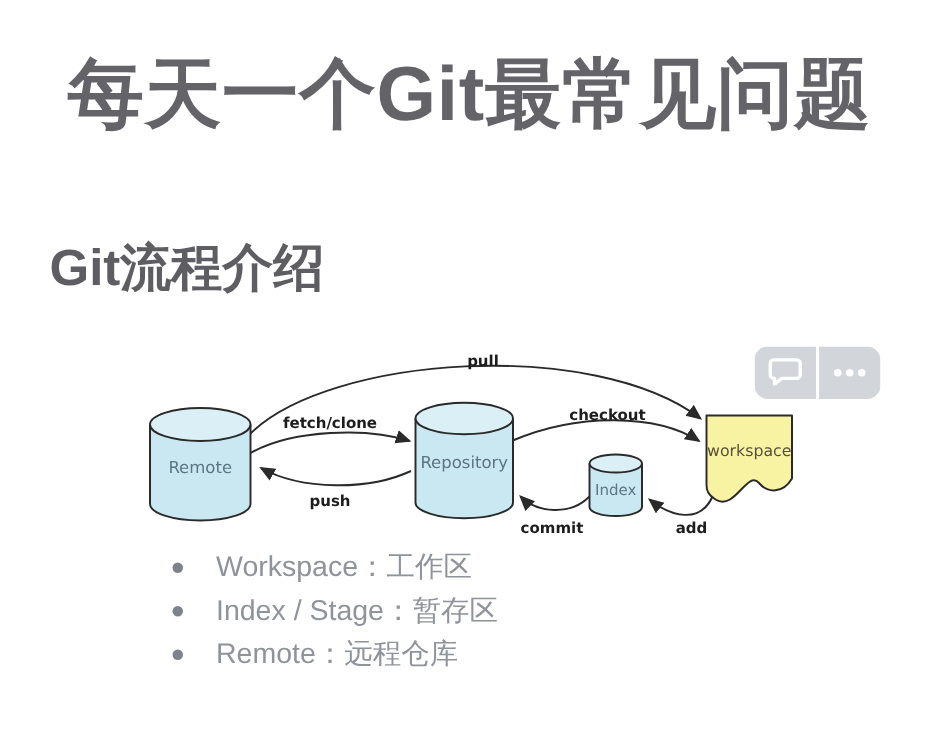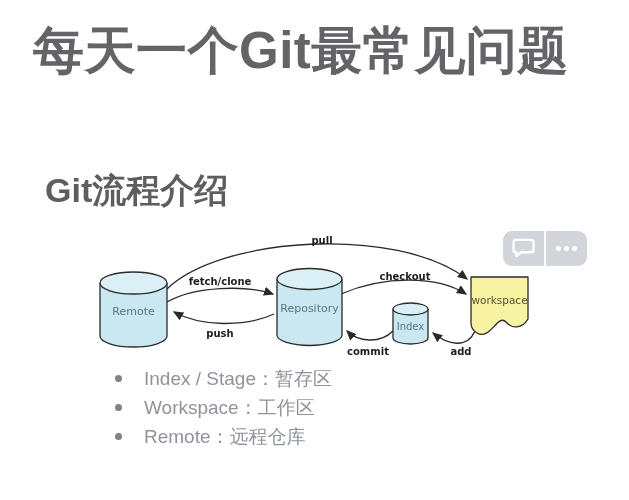--- a/index.html
+++ b/index.html
@@ -1,22 +1,22 @@
 <!DOCTYPE html>
 <html><head>
 <meta charset="utf-8">
 <style>
   html,body{margin:0;padding:0;}
   body{width:629px;height:500px;background:#ffffff;overflow:hidden;
        font-family:"Liberation Sans","DejaVu Sans",sans-serif;}
   .page{position:relative;width:629px;height:500px;background:#ffffff;}
 
-  .page-title{position:absolute;left:33px;top:22px;margin:0;width:570px;
+  .page-title{position:absolute;left:33px;top:22px;margin:12px;width:570px;
     font-size:51px;font-weight:700;color:#646468;letter-spacing:0.5px;line-height:1.15;}
-  .section-title{position:absolute;left:33px;top:156px;margin:12px;
+  .section-title{position:absolute;left:33px;top:156px;margin:0;
     font-size:34px;font-weight:700;color:#5e5e62;}
 
   .diagram{position:absolute;left:60px;top:225px;width:520px;height:145px;}
   .edge-label{font-family:"DejaVu Sans",sans-serif;font-size:10px;font-weight:700;fill:#1d1d1d;}
   .node-label{font-family:"DejaVu Sans",sans-serif;font-size:11px;fill:#5d7482;}
   .node-label-small{font-family:"DejaVu Sans",sans-serif;font-size:10px;fill:#5d7482;}
   .workspace-label{font-family:"DejaVu Sans",sans-serif;font-size:10.5px;fill:#55503a;}
 
   .overlay-buttons{position:absolute;left:503px;top:231px;width:84px;height:35px;
     display:flex;gap:2px;border-radius:9px;overflow:hidden;}
@@ -97,18 +97,18 @@
     <button class="overlay-btn">
       <span class="dots">
         <span class="dot"></span>
           <span class="dot"></span>
           <span class="dot"></span>
       </span>
     </button>
   </div>
 
   <ul class="legend">
+    <li>Workspace：工作区</li>
     <li>Index / Stage：暂存区</li>
-    <li>Workspace：工作区</li>
     <li>Remote：远程仓库</li>
   </ul>
 
 </div>
 
 </body></html>

